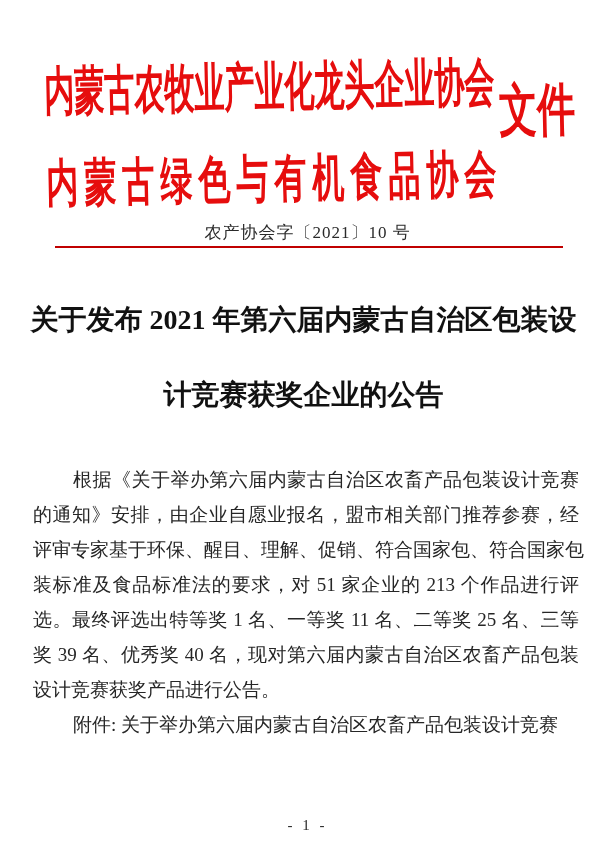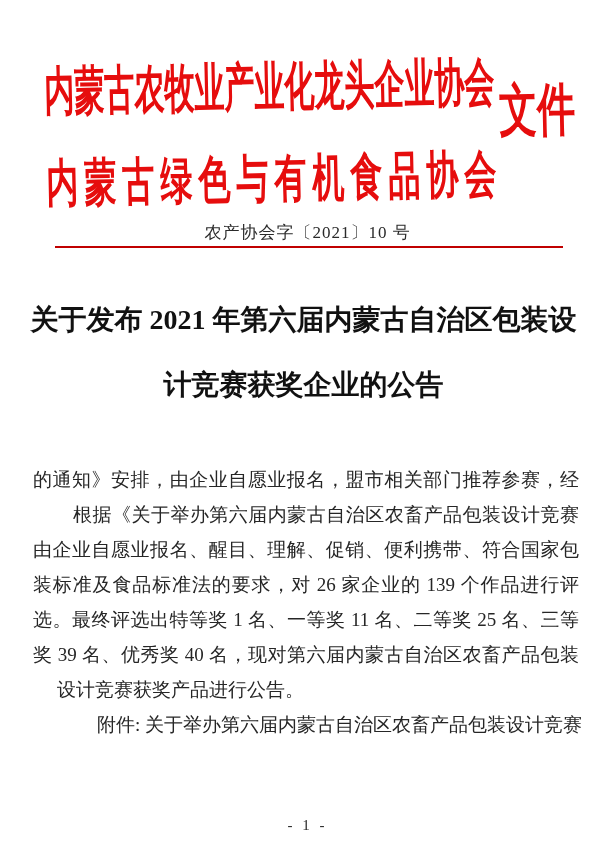--- a/index.html
+++ b/index.html
@@ -75,38 +75,38 @@
   
   .doc-title {
     position: absolute;
     left: 20px; right: 28px; top: 302px;
     text-align: center;
     font-size: 28px;
     font-weight: bold;
     color: #111;
     line-height: 36px;
   }
-  .doc-title .title-line2 { margin-top: 29px; }
+  .doc-title .title-line2 { margin-top: 39px; }
 
   
   .doc-body {
     position: absolute;
     left: 33px; right: 36px; top: 462px;
     font-size: 19px;
     color: #262626;
   }
   .body-line {
     height: 35px;
     line-height: 35px;
     text-align: justify;
     text-align-last: justify;
     white-space: nowrap;
   }
   .body-line.indent { padding-left: 40px; }
-  .body-line.short { text-align-last: left; text-align: right; margin-left: 24px; }
+  .body-line.short { text-align-last: left; text-align: right; }
 
   
   .page-number {
     position: absolute;
     left: 0; right: 0; top: 817px;
     text-align: center;
     font-size: 15px;
     letter-spacing: 3px;
     color: #2a2a2a;
     font-family: "Liberation Serif", "DejaVu Serif", serif;
@@ -126,24 +126,24 @@
   <div class="doc-number">农产协会字〔2021〕10 号</div>
 
   <div class="header-divider"></div>
 
   <div class="doc-title">
     <div class="title-line1">关于发布 2021 年第六届内蒙古自治区包装设</div>
     <div class="title-line2">计竞赛获奖企业的公告</div>
   </div>
 
   <div class="doc-body">
+    <div class="body-line indent">根据《关于举办第六届内蒙古自治区农畜产品包装设计竞赛</div>
     <div class="body-line">的通知》安排，由企业自愿业报名，盟市相关部门推荐参赛，经</div>
-    <div class="body-line indent">根据《关于举办第六届内蒙古自治区农畜产品包装设计竞赛</div>
-    <div class="body-line">由企业自愿业报名、醒目、理解、促销、便利携带、符合国家包</div>
-    <div class="body-line">装标准及食品标准法的要求，对 26 家企业的 139 个作品进行评</div>
+    <div class="body-line">评审专家基于环保、醒目、理解、促销、符合国家包、符合国家包</div>
+    <div class="body-line">装标准及食品标准法的要求，对 51 家企业的 213 个作品进行评</div>
     <div class="body-line">选。最终评选出特等奖 1 名、一等奖 11 名、二等奖 25 名、三等</div>
     <div class="body-line">奖 39 名、优秀奖 40 名，现对第六届内蒙古自治区农畜产品包装</div>
     <div class="body-line short">设计竞赛获奖产品进行公告。</div>
     <div class="body-line short indent">附件: 关于举办第六届内蒙古自治区农畜产品包装设计竞赛</div>
   </div>
 
   <div class="page-number">- 1 -</div>
 
 </div>
 

